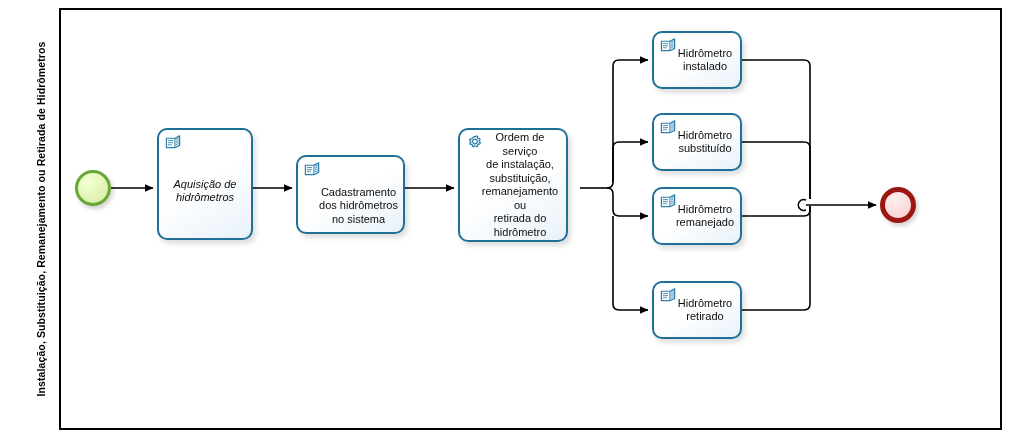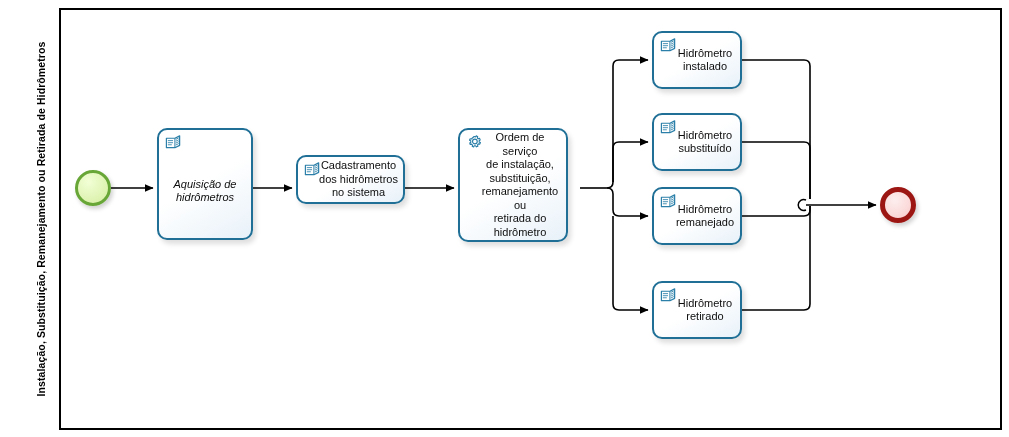--- a/index.html
+++ b/index.html
@@ -177,21 +177,21 @@
     <svg class="task-icon" viewBox="0 0 20 18">
       <path d="M2.5,4.5 L11.5,4.5 L16.5,2.0 L16.5,12.0 L11.5,14.5 L2.5,14.5 Z" fill="#ffffff" stroke="#2b7fa8" stroke-width="1.3" stroke-linejoin="round"></path>
       <path d="M11.5,4.5 L11.5,14.5" stroke="#2b7fa8" stroke-width="1.1"></path>
       <path d="M12.6,5.6 L15.6,4.1 M12.6,7.6 L15.6,6.1 M12.6,9.6 L15.6,8.1 M12.6,11.6 L15.6,10.1" stroke="#2b7fa8" stroke-width="0.9"></path>
       <path d="M4.0,7.0 L9.5,7.0 M4.0,9.2 L9.5,9.2 M4.0,11.4 L8.2,11.4" stroke="#2b7fa8" stroke-width="0.9"></path>
     </svg>
     <div class="task-label">Aquisição de
 hidrômetros</div>
   </div>
 
-  <div class="task t2" style="left:296px; top:155px; width:109px; height:49px;">
+  <div class="task t2" style="left:296px; top:155px; width:109px; height:79px;align-items:flex-end;">
     <svg class="task-icon" viewBox="0 0 20 18">
       <path d="M2.5,4.5 L11.5,4.5 L16.5,2.0 L16.5,12.0 L11.5,14.5 L2.5,14.5 Z" fill="#ffffff" stroke="#2b7fa8" stroke-width="1.3" stroke-linejoin="round"></path>
       <path d="M11.5,4.5 L11.5,14.5" stroke="#2b7fa8" stroke-width="1.1"></path>
       <path d="M12.6,5.6 L15.6,4.1 M12.6,7.6 L15.6,6.1 M12.6,9.6 L15.6,8.1 M12.6,11.6 L15.6,10.1" stroke="#2b7fa8" stroke-width="0.9"></path>
       <path d="M4.0,7.0 L9.5,7.0 M4.0,9.2 L9.5,9.2 M4.0,11.4 L8.2,11.4" stroke="#2b7fa8" stroke-width="0.9"></path>
     </svg>
     <div class="task-label" style="padding-left:16px;">Cadastramento
 dos hidrômetros
 no sistema</div>
   </div>

